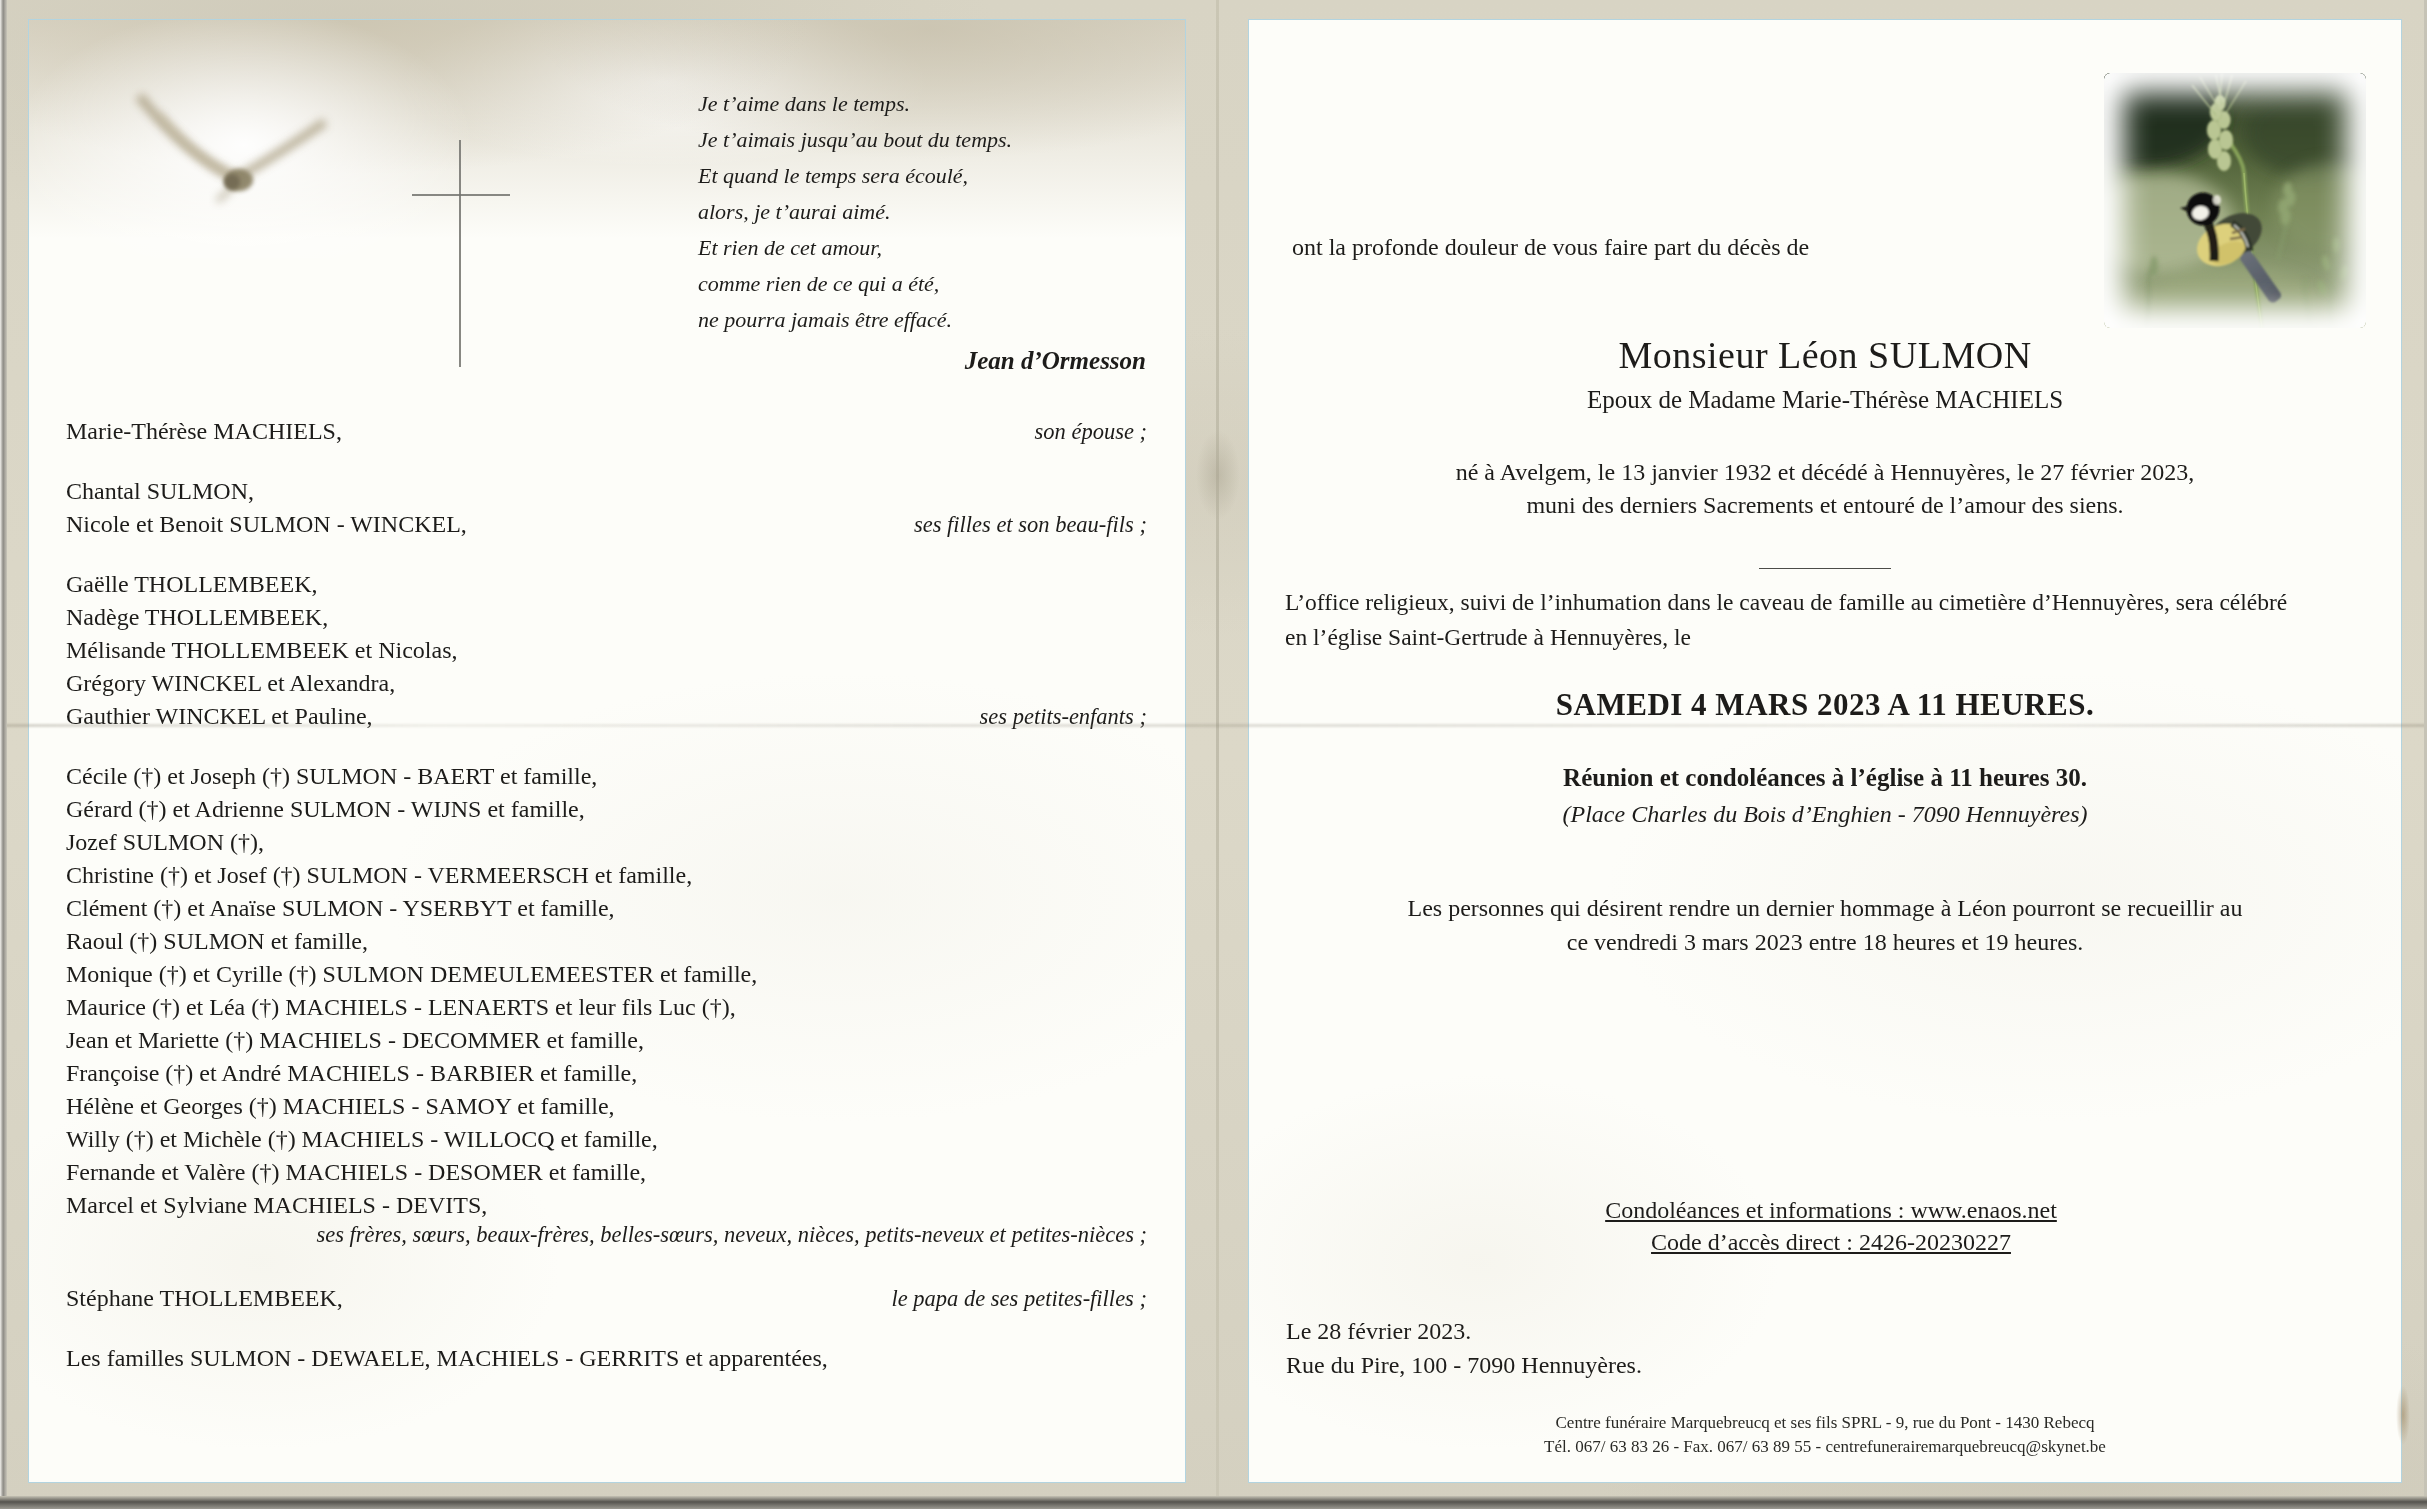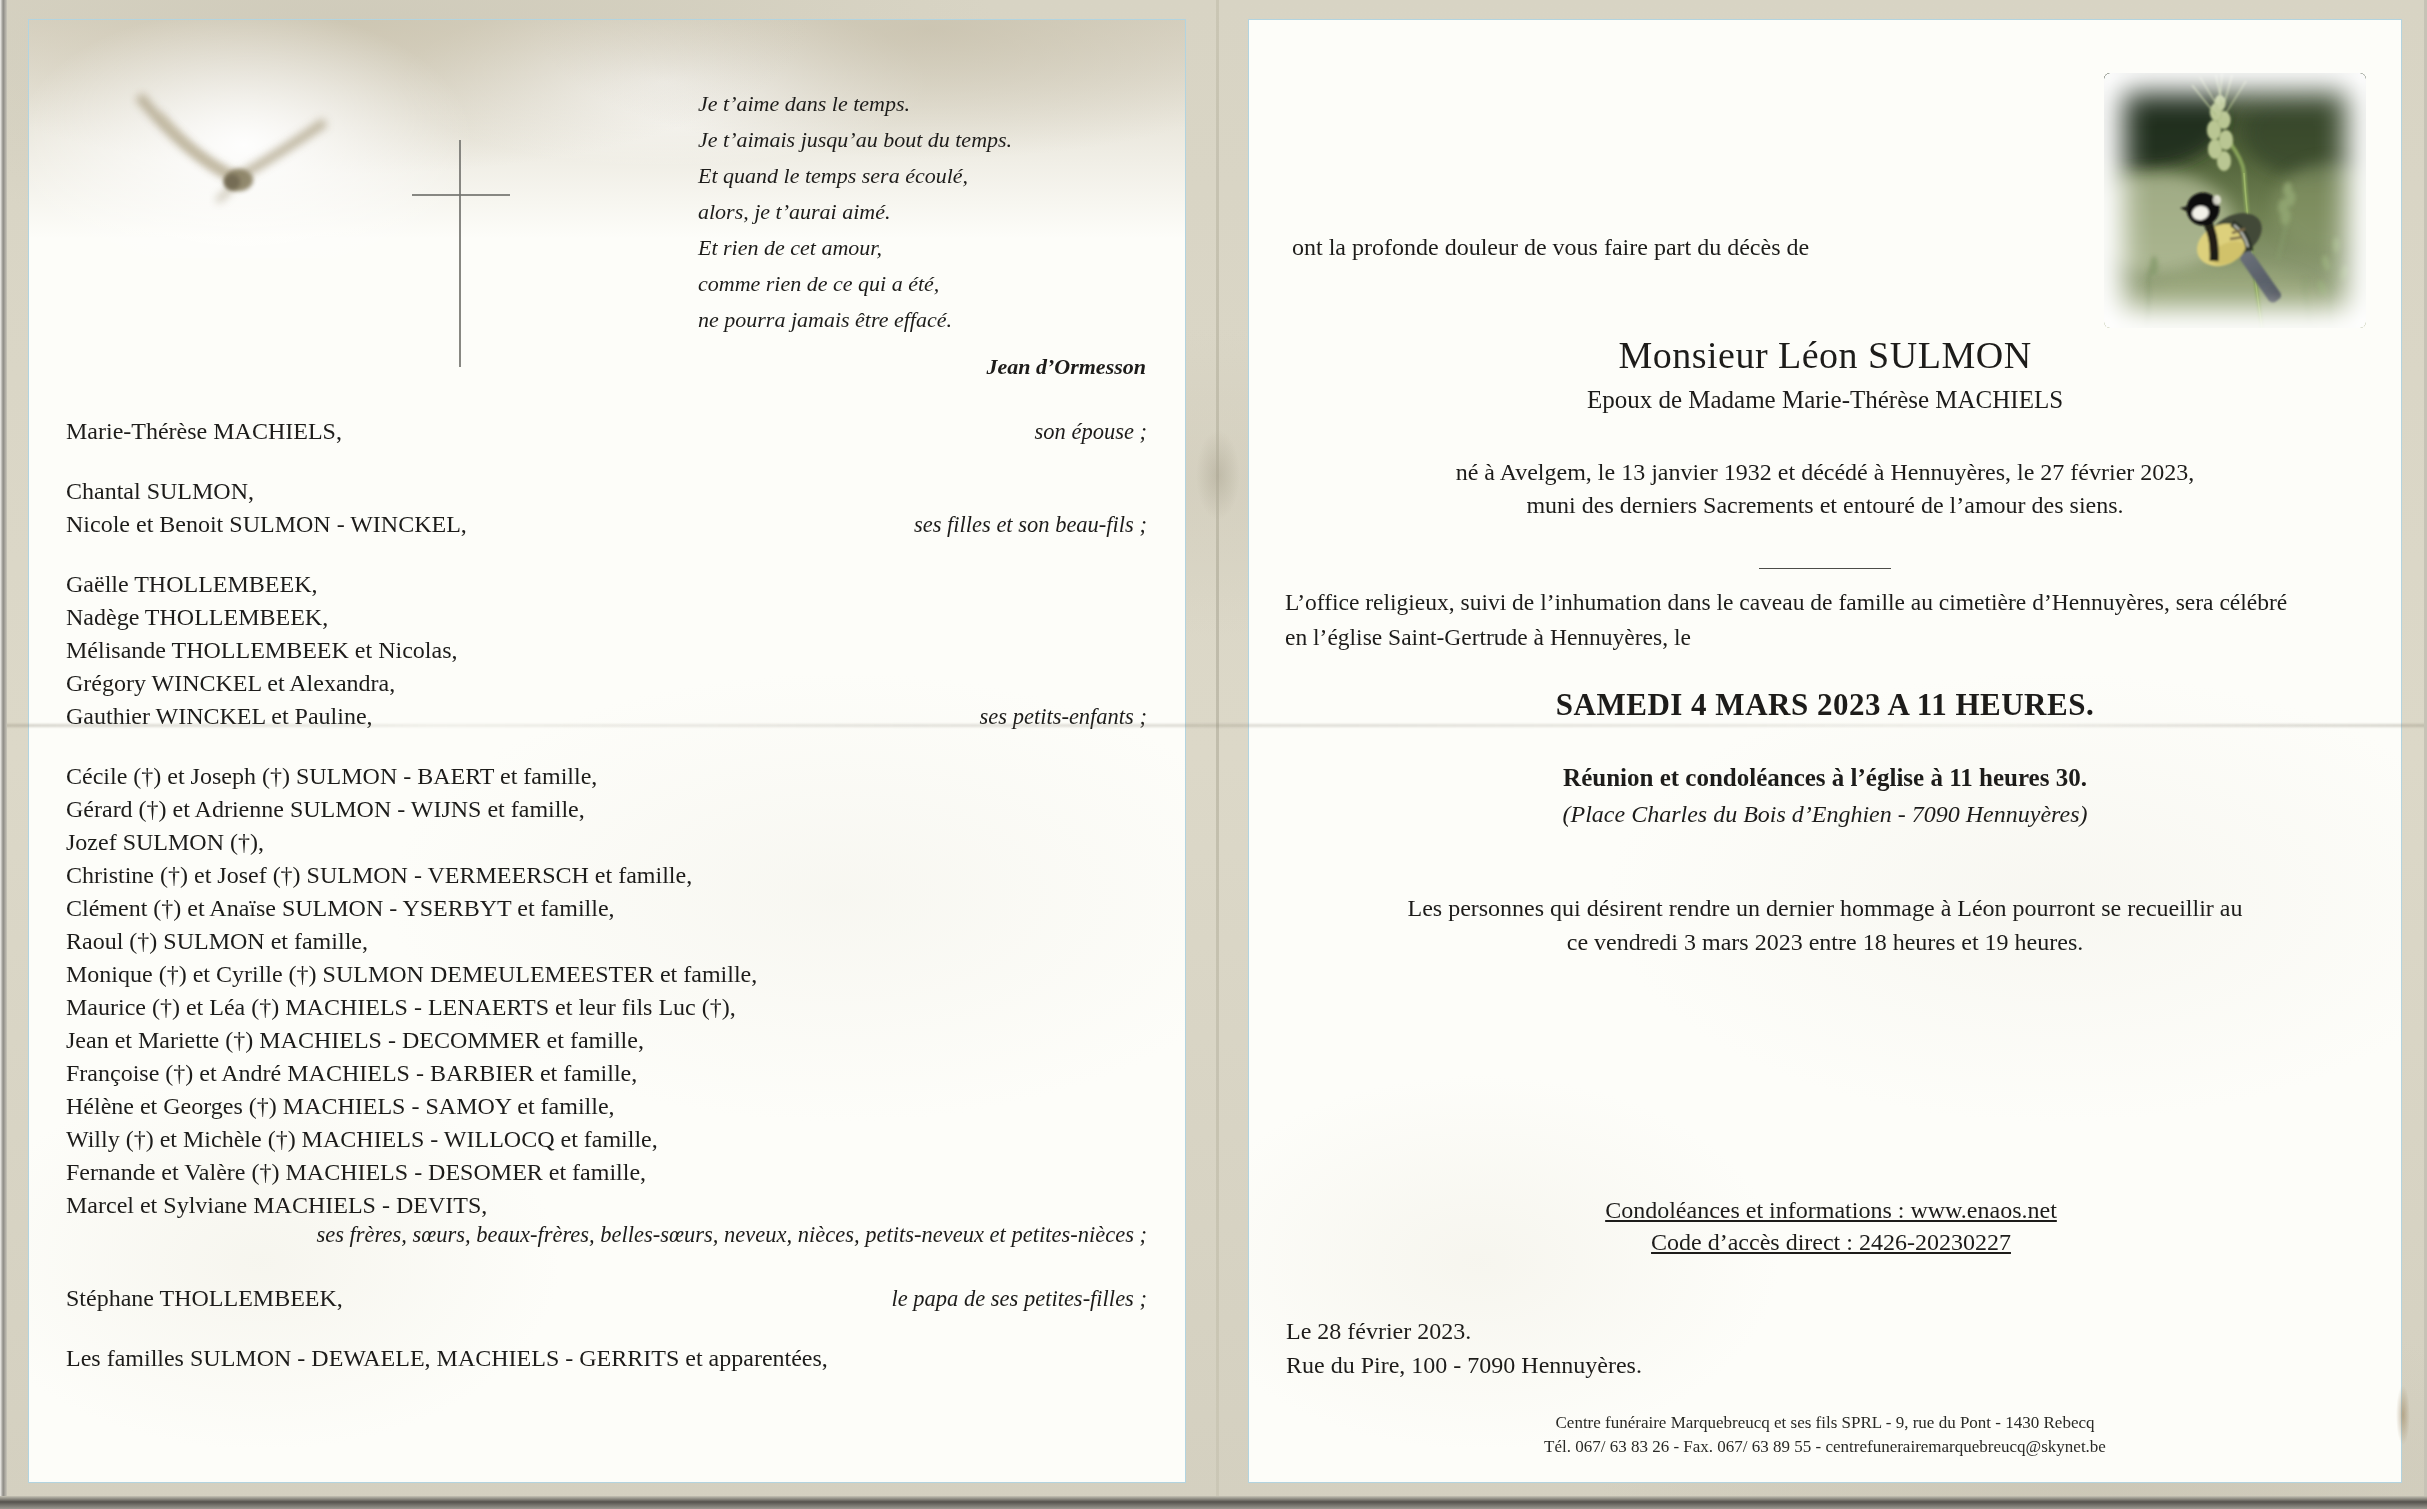--- a/index.html
+++ b/index.html
@@ -32,21 +32,21 @@
       radial-gradient(50% 80% at 78% 4%, rgba(199,192,172,.75), rgba(199,192,172,0) 68%),
       radial-gradient(38% 60% at 55% 26%, rgba(255,255,255,.85), rgba(255,255,255,0) 60%),
       linear-gradient(to bottom, rgba(208,201,182,.8), rgba(250,249,244,0) 92%);
   }
   .dove-svg{position:absolute;left:100px;top:50px;width:215px;height:140px;}
   .cross-v{position:absolute;left:430px;top:120px;width:1.5px;height:227px;background:#73736f;opacity:.85;}
   .cross-h{position:absolute;left:383px;top:174px;width:98px;height:1.5px;background:#73736f;opacity:.85;}
 
   
   .poem{position:absolute;left:669px;top:66px;width:448px;font-style:italic;font-size:22px;line-height:36px;}
-  .poem-author{font-weight:bold;text-align:right;font-size:22px;margin-top:11px;}
+  .poem-author{font-weight:bold;text-align:right;font-size:25px;margin-top:5px;}
 
   
   .names{position:absolute;left:37px;top:395px;width:1081px;}
   .grp{margin-bottom:27px;}
   .row{display:flex;justify-content:space-between;align-items:baseline;height:33px;white-space:nowrap;}
   .row.rel-only{justify-content:flex-end;}
   .nm{font-size:24px;line-height:33px;}
   .rel{font-style:italic;font-size:22.5px;}
 
   

